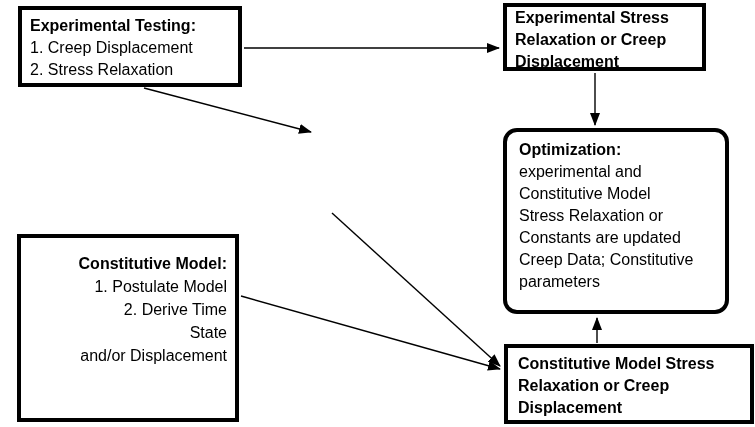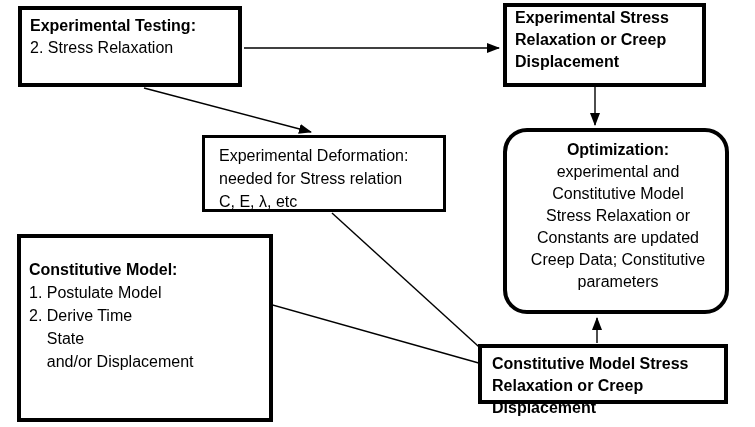--- a/index.html
+++ b/index.html
@@ -37,50 +37,50 @@
 
   
   .b-exp-testing {
     left: 4px; top: 6px;
     width: 224px; height: 81px;
     padding: 5px 8px 0 8px;
   }
   
   .b-exp-stress {
     left: 489px; top: 3px;
-    width: 203px; height: 84px;
+    width: 203px; height: 68px;
     padding: 0 6px 0 8px;
   }
   
   .b-exp-deform {
     left: 188px; top: 135px;
     width: 244px; height: 77px;
     padding: 6px 8px 0 14px;
     border-width: 3px;
     line-height: 23px;
   }
   
   .b-const-model {
     left: 3px; top: 234px;
-    width: 256px; height: 188px;
-    padding: 20px 8px 0 8px;
+    width: 222px; height: 188px;
+    padding: 14px 8px 0 8px;
     line-height: 23px;
+    text-align: right;
   }
   
   .b-optimization {
     left: 489px; top: 128px;
     width: 226px; height: 186px;
-    border-radius: 24px;
+    border-radius: 14px;
     padding: 7px 8px 0 12px;
-    text-align: center;
   }
   
   .b-const-stress {
-    left: 464px; top: 344px;
-    width: 250px; height: 60px;
+    left: 490px; top: 344px;
+    width: 250px; height: 80px;
     padding: 5px 6px 0 10px;
   }
 </style>
 </head>
 <body>
 
 <div class="canvas">
 
   <svg class="arrows" viewBox="0 0 755 427" xmlns="http://www.w3.org/2000/svg">
     <defs>
@@ -92,39 +92,33 @@
     <line x1="130" y1="88" x2="297" y2="132" stroke="#000000" stroke-width="1.4" marker-end="url(#ah)"></line>
     <line x1="581" y1="73" x2="581" y2="125" stroke="#000000" stroke-width="1.4" marker-end="url(#ah)"></line>
     <line x1="318" y1="213" x2="486" y2="366" stroke="#000000" stroke-width="1.4" marker-end="url(#ah)"></line>
     <line x1="227" y1="296" x2="486" y2="369" stroke="#000000" stroke-width="1.4" marker-end="url(#ah)"></line>
     <line x1="583" y1="343" x2="583" y2="318" stroke="#000000" stroke-width="1.4" marker-end="url(#ah)"></line>
   </svg>
 
   <div class="box b-exp-testing">
     <div class="title">Experimental Testing:</div>
     <div>
+        <div>1. Creep Displacement</div>
         <div>2. Stress Relaxation</div>
       </div>
   </div>
 
   <div class="box b-exp-stress bold-lines">
     <div>
         <div>Experimental Stress</div>
         <div>Relaxation or Creep</div>
         <div>Displacement</div>
       </div>
   </div>
 
-  <div class="box b-exp-deform">
-    <div>
-        <div>Experimental Deformation:</div>
-        <div>needed for Stress relation</div>
-        <div>C, E, λ, etc</div>
-      </div>
-  </div>
 
   <div class="box b-const-model pre">
     <div class="title">Constitutive Model:</div>
     <div><div>1. Postulate Model</div><div>2. Derive Time</div><div>    State</div><div>    and/or Displacement</div></div>
   </div>
 
   <div class="box b-optimization">
     <div class="title">Optimization:</div>
     <div>
         <div>experimental and</div>

